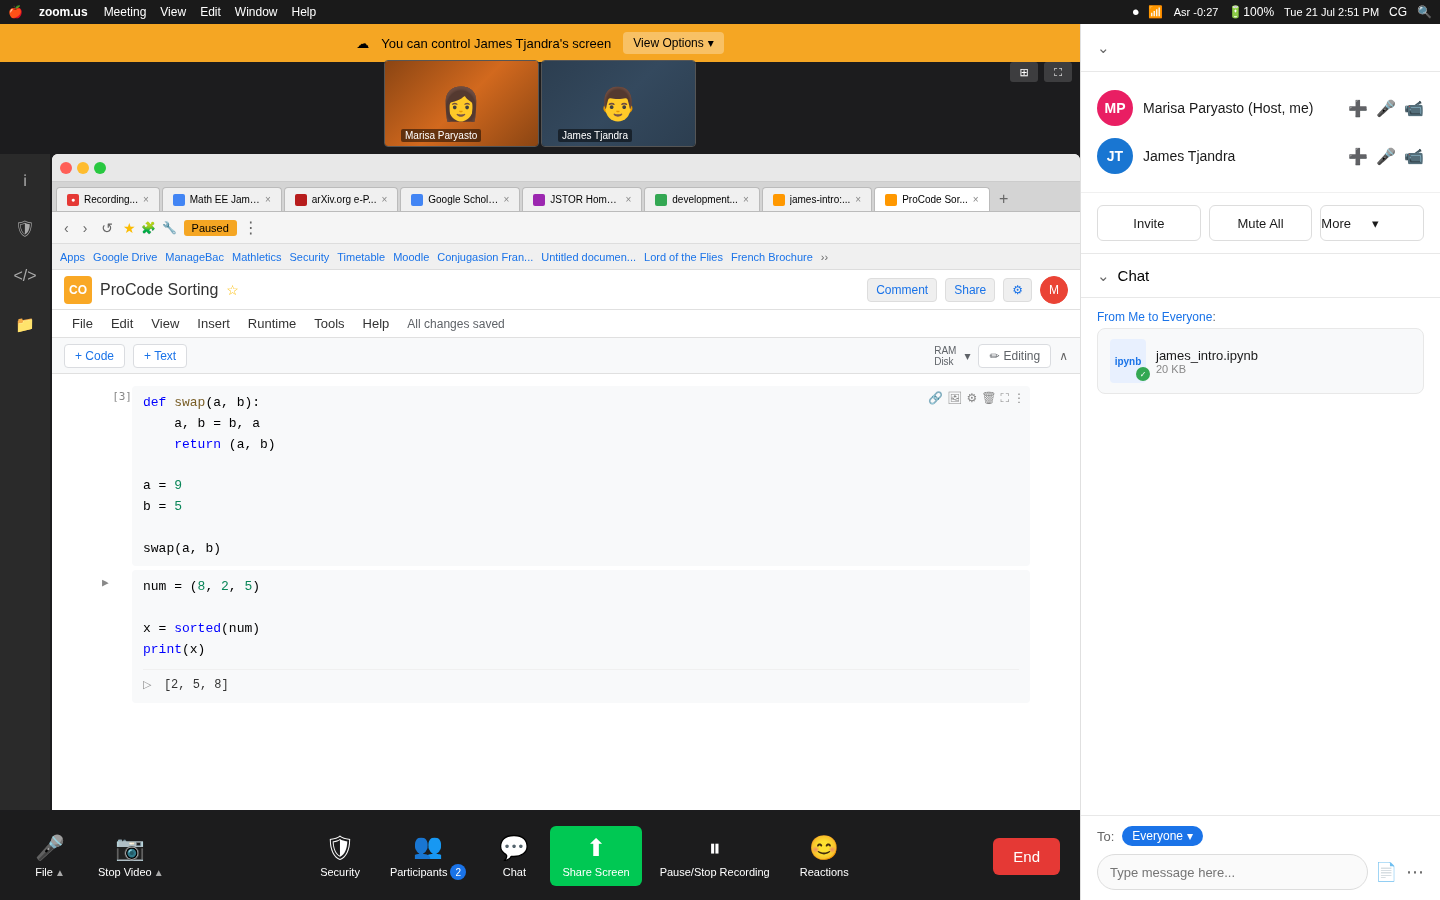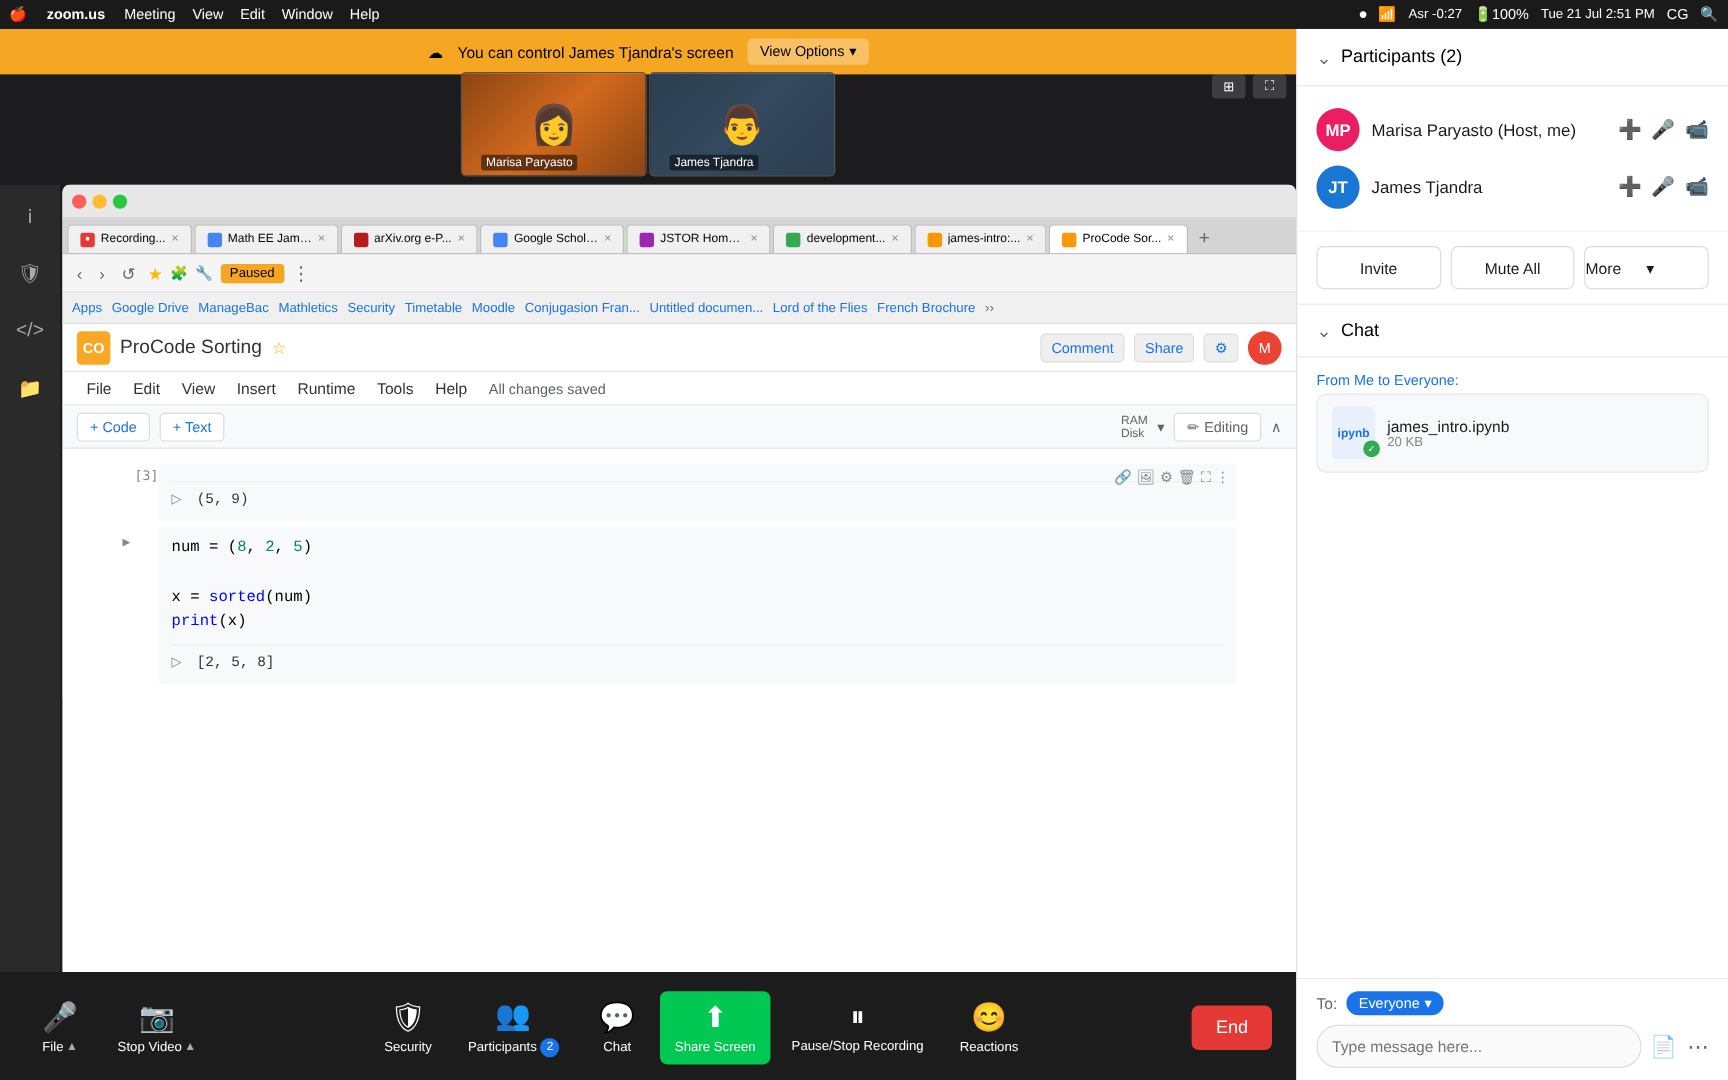--- a/index.html
+++ b/index.html
@@ -441,24 +441,28 @@
             </button>
             <span style="cursor:pointer;color:#666;">∧</span>
           </div>
         </div>
 
         <div class="colab-cells">
 
           <div class="cell">
             <div class="cell-number">[3]</div>
             <div class="cell-body">
-              <div style="margin-top:8px;padding:4px 0;border-top:1px solid #f0f0f0;">
-                <span style="color:#888;font-size:11px;margin-right:8px;">▷</span>
-                <span class="cell-output">(5, 9)</span>
-              </div>
+              <div class="cell-code"><span class="kw">def</span> <span style="color:#795e26;">swap</span>(a, b):
+    a, b = b, a
+    <span class="kw">return</span> (a, b)
+
+a = <span class="num">9</span>
+b = <span class="num">5</span>
+
+swap(a, b)</div>
 
               <div style="position:absolute;right:4px;top:4px;display:flex;gap:4px;">
                 <span style="color:#888;cursor:pointer;font-size:12px;">🔗</span>
                 <span style="color:#888;cursor:pointer;font-size:12px;">🖼</span>
                 <span style="color:#888;cursor:pointer;font-size:12px;">⚙</span>
                 <span style="color:#888;cursor:pointer;font-size:12px;">🗑</span>
                 <span style="color:#888;cursor:pointer;font-size:12px;">⛶</span>
                 <span style="color:#888;cursor:pointer;font-size:12px;">⋮</span>
               </div>
             </div>
@@ -532,21 +536,20 @@
       </div>
 
       <button class="end-btn">End</button>
     </div>
   </div>
 
   <div class="right-panel">
 
     <div class="panel-header">
       <span class="panel-chevron">⌄</span>
-      <span class="panel-title">Participants (2)</span>
     </div>
 
     <div class="participants-section">
       <div class="participant-item">
         <div class="participant-avatar" style="background:#e91e63;">MP</div>
         <div class="participant-name">
           <span>Marisa Paryasto (Host, me)</span>
         </div>
         <div class="participant-controls">
           <span class="p-ctrl">➕</span>

